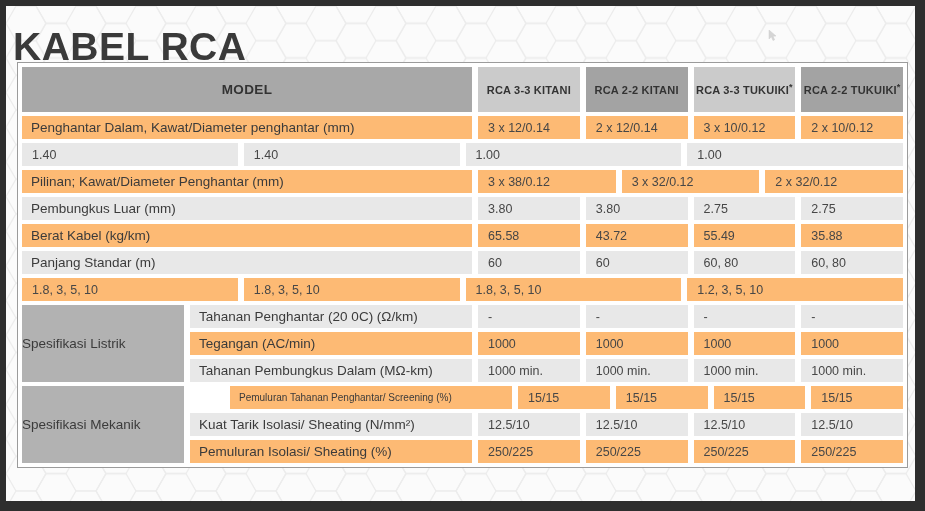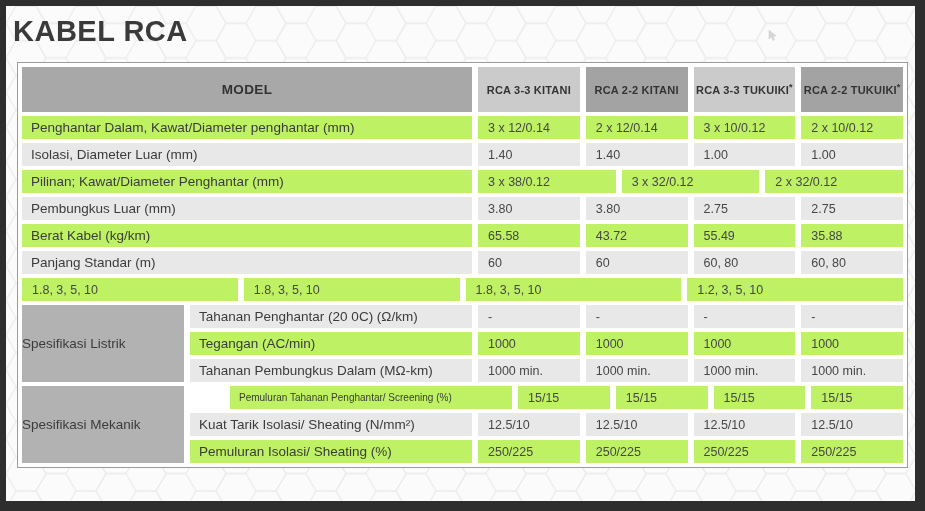--- a/index.html
+++ b/index.html
@@ -17,22 +17,22 @@
     border-width: 6px 10px 10px 6px;
     background: #fbfbfb;
     overflow: hidden;
   }
   .hex-bg {
     position: absolute; left: 0; top: 0;
     width: 100%; height: 100%;
     display: block;
   }
   .title {
-    position: absolute; left: 7px; top: 9px;
-    font-size: 29px; font-weight: bold;
+    position: absolute; left: 7px; top: 19px;
+    font-size: 39px; font-weight: bold;
     color: #3a3a3a; letter-spacing: 0.5px;
   }
   .cursor-artifact {
     position: absolute; left: 762px; top: 24px;
     opacity: 0.75;
   }
   .panel {
     position: absolute; left: 11px; top: 56px;
     width: 891px; height: 406px;
     background: #ffffff;
@@ -53,21 +53,21 @@
   .colh {
     flex: 1; justify-content: center;
     font-weight: bold; font-size: 11px; color: #333333;
     letter-spacing: 0.2px;
   }
   .colh sup { font-size: 9px; position: relative; top: -3px; }
   .hlight { background: #cbcbcb; }
   .hdark  { background: #a3a3a3; }
   .lab { width: 450px; flex: none; padding-left: 9px; font-size: 13.5px; }
   .val { flex: 1; padding-left: 10px; font-size: 12.5px; color: #474747; }
-  .gray  { background: #bef264; }
+  .gray  { background: #fdba74; }
   .light { background: #e8e8e8; }
   .small { font-size: 10px; margin-left: 40px; }
   .group { display: flex; gap: 6px; flex: none; }
   .gcell {
     width: 162px; flex: none;
     background: #b2b2b2;
     display: flex; align-items: center;
     font-size: 13.5px; color: #3b3b3b;
   }
   .ginner { flex: 1; display: flex; flex-direction: column; gap: 4px; }
@@ -108,21 +108,20 @@
           <div class="cell colh hdark">RCA 2-2 TUKUIKI<sup>*</sup></div>
         </div>
         <div class="row drow">
           <div class="cell lab gray">Penghantar Dalam, Kawat/Diameter penghantar (mm)</div>
           <div class="cell val gray">3 x 12/0.14</div>
           <div class="cell val gray">2 x 12/0.14</div>
           <div class="cell val gray">3 x 10/0.12</div>
           <div class="cell val gray">2 x 10/0.12</div>
         </div>
         <div class="row drow">
-          <div class="cell lab light">Isolasi, Diameter Luar (mm)</div>
           <div class="cell val light">1.40</div>
           <div class="cell val light">1.40</div>
           <div class="cell val light">1.00</div>
           <div class="cell val light">1.00</div>
         </div>
         <div class="row drow">
           <div class="cell lab gray">Pilinan; Kawat/Diameter Penghantar (mm)</div>
           <div class="cell val gray">3 x 38/0.12</div>
           <div class="cell val gray">3 x 32/0.12</div>
           <div class="cell val gray">2 x 32/0.12</div>

